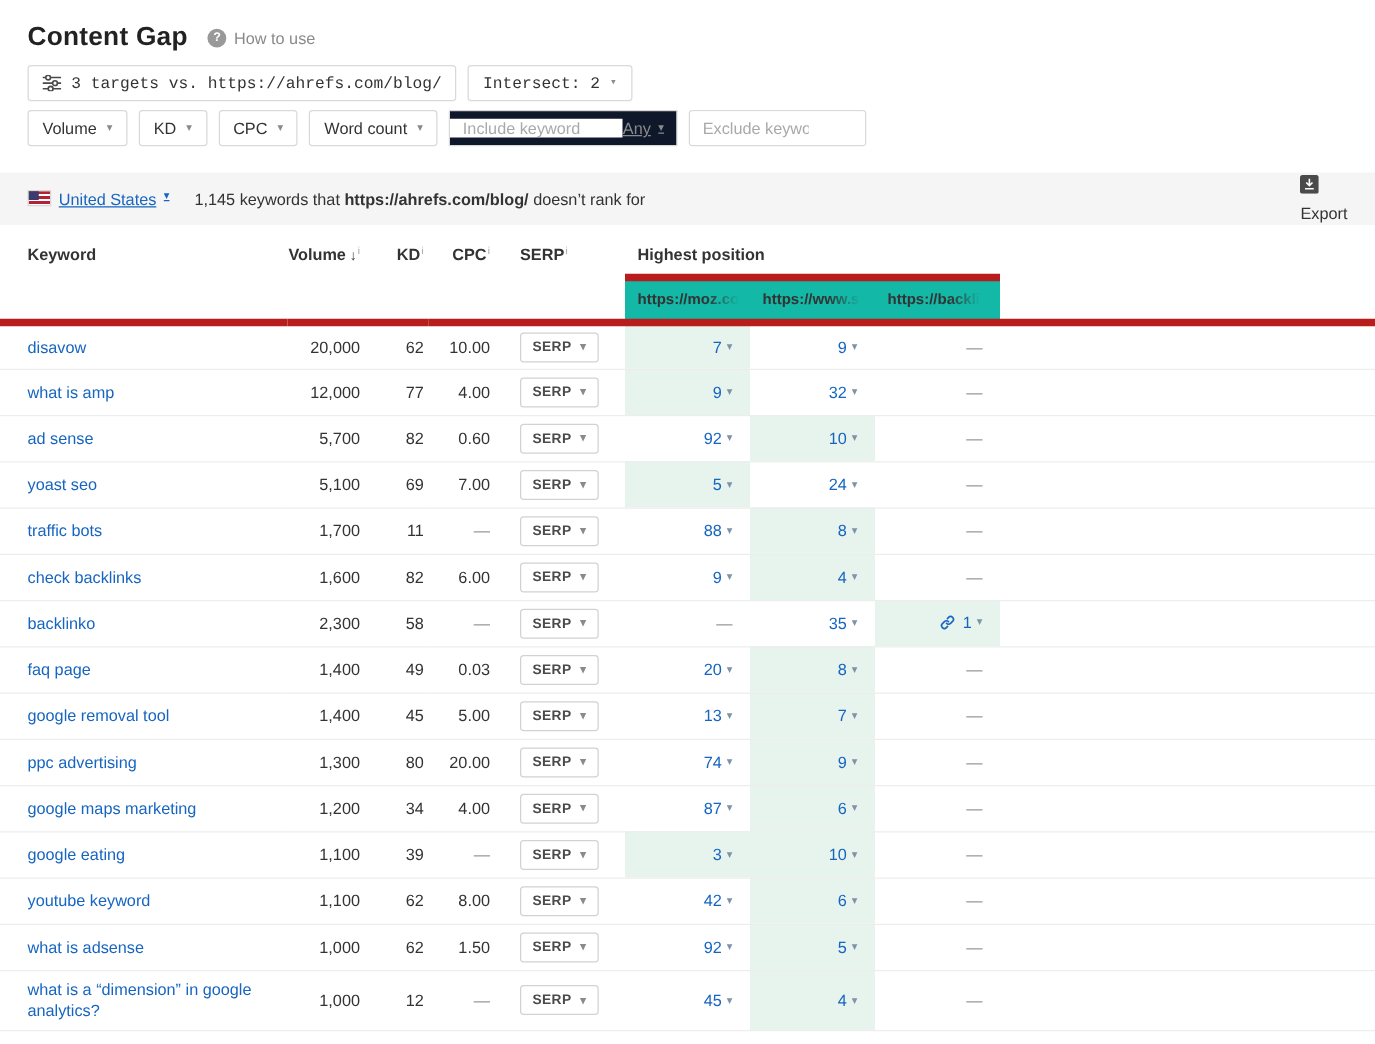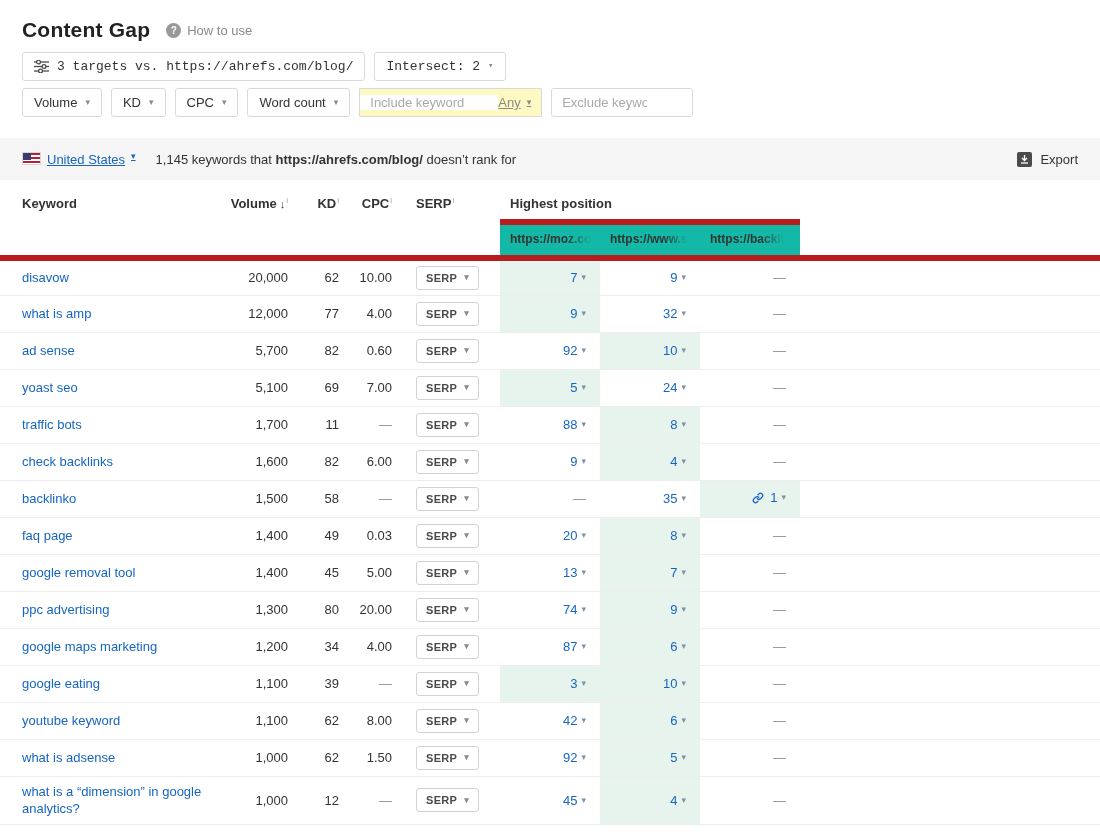--- a/index.html
+++ b/index.html
@@ -23,37 +23,37 @@
   .qicon{width:15px;height:15px;border-radius:50%;background:#999;color:#fff;font-size:10px;font-weight:bold;
          display:inline-flex;align-items:center;justify-content:center;}
 
   
   .toolbar{display:flex;gap:9px;padding:10px 22px 0;font-family:Liberation Mono, monospace;}
   .filters{display:flex;gap:9px;padding:7px 22px 0;}
   .btn{display:inline-flex;align-items:center;gap:8px;border:1px solid #d9d9d9;border-radius:3px;background:#fff;
        height:29px;padding:0 11px;font-size:13px;color:#333;cursor:pointer;font-family:inherit;white-space:nowrap;}
   .caret{font-size:9px;color:#8a8a8a;line-height:1;}
   .caret.blue{color:var(--blue);}
-  .input-group{display:flex;align-items:center;border:1px solid #d9d9d9;border-radius:1px;height:29px;background:#fef9c3;}
+  .input-group{display:flex;align-items:center;border:1px solid #d9d9d9;border-radius:1px;height:29px;background:#0f172a;}
   .input-group input{border:none;outline:none;font-size:13px;padding:0 10px;width:138px;color:#333;font-family:inherit;}
   .any-select{display:inline-flex;align-items:center;gap:6px;color:#8a8a8a;font-size:13px;padding-right:10px;cursor:pointer;text-decoration:underline;}
   .exclude-box{border:1px solid #d9d9d9;border-radius:3px;height:29px;background:#fff;overflow:hidden;}
   .exclude-box input{border:none;outline:none;font-size:13px;height:27px;width:140px;padding:0 45px 0 10px;color:#333;font-family:inherit;}
   input::placeholder{color:#a9a9a9;}
 
   
   .infobar{background:var(--infobar);height:42px;display:flex;align-items:center;padding:0 22px;margin-top:21px;}
   .country{display:inline-flex;align-items:flex-start;gap:6px;color:var(--blue);font-size:13px;cursor:pointer;text-decoration:underline;}
   .flag{width:19px;height:13px;position:relative;border:1px solid #d8d8d8;
         background:repeating-linear-gradient(to bottom,#b22234 0 2px,#fff 2px 4px);}
   .flag::after{content:'';position:absolute;top:0;left:0;width:8px;height:7px;background:#3c3b6e;}
   .summary{margin-left:20px;font-size:13px;color:#333;}
   .summary b{font-weight:bold;}
   .export{margin-left:auto;display:inline-flex;align-items:flex-start;gap:8px;background:none;border:none;
-          font-size:13px;color:#333;cursor:pointer;font-family:inherit;}
+          font-size:13px;color:#333;cursor:pointer;font-family:inherit;flex-direction:column;}
 
   
   table{border-collapse:collapse;width:1100px;table-layout:fixed;}
   col.c-kw{width:230px}col.c-vol{width:62px}col.c-kd{width:51px}col.c-cpc{width:53px}
   col.c-serp{width:104px}col.c-p{width:100px}col.c-fill{width:300px}
   thead th{font-weight:bold;font-size:13px;color:#333;text-align:left;border-bottom:6px solid #b91c1c;}
   .th-top{vertical-align:top;padding-top:16px;height:42px;}
   .th-kw{padding-left:22px;}
   .th-num{text-align:right;padding-right:4px;}
   .th-serp{padding-left:20px;}
@@ -321,21 +321,21 @@
             </span></td>
           <td class="cell-pos hl"><span class="pos-val">
               <span>4</span>
               <span class="pos-caret">▾</span>
             </span></td>
           <td class="cell-pos"><span class="dash">—</span></td>
           <td></td>
         </tr>
         <tr>
           <td class="cell-keyword"><a class="kw-link">backlinko</a></td>
-          <td class="cell-num">1,500</td>
+          <td class="cell-num">2,300</td>
           <td class="cell-num">58</td>
           <td class="cell-num dash">—</td>
           <td class="cell-serp"><button class="serp-btn">
               <span>SERP</span>
               <span class="caret">▾</span>
             </button></td>
           <td class="cell-pos"><span class="dash">—</span></td>
           <td class="cell-pos"><span class="pos-val">
               <span>35</span>
               <span class="pos-caret">▾</span>

